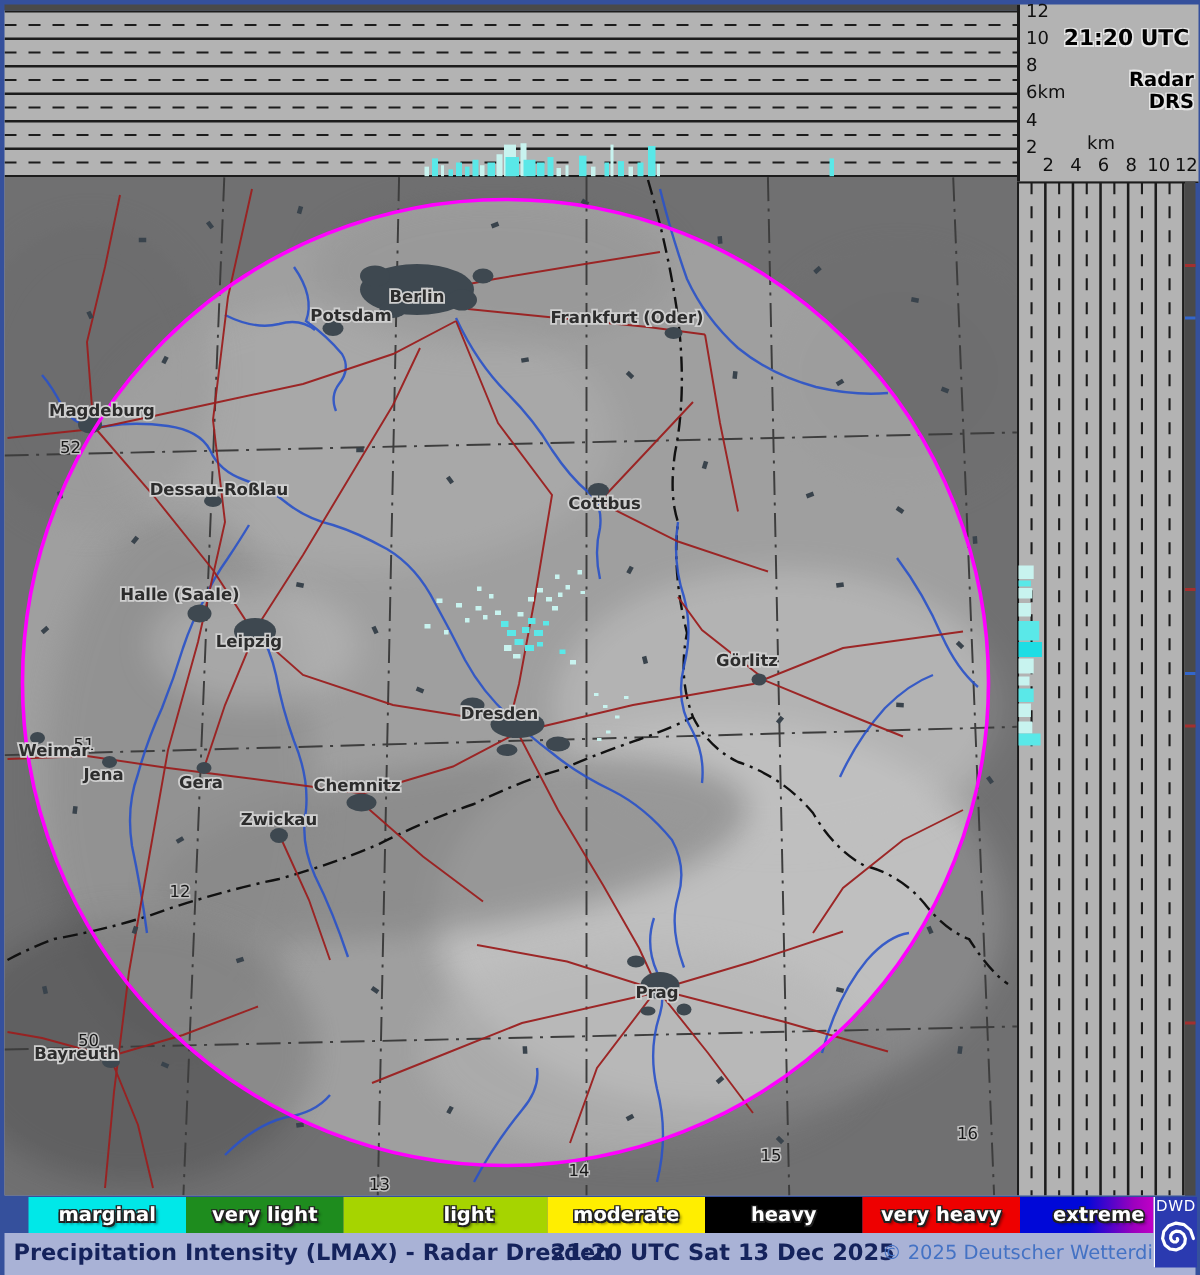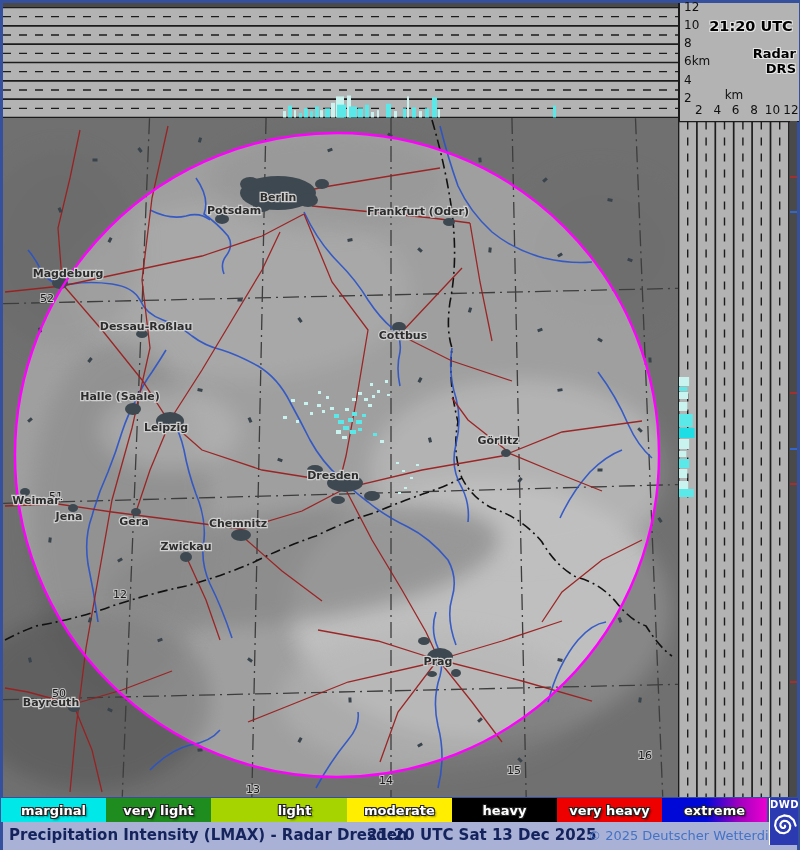--- a/index.html
+++ b/index.html
@@ -20,31 +20,31 @@
         text-shadow:-1px -1px 0 #e6e6e6,1px -1px 0 #e6e6e6,-1px 1px 0 #e6e6e6,1px 1px 0 #e6e6e6;}
   #radar-name{position:absolute;top:43px;left:28px;width:88px;text-align:right;font-weight:bold;
         font-size:13px;line-height:15px;color:#000;
         text-shadow:-1px -1px 0 #e6e6e6,1px -1px 0 #e6e6e6,-1px 1px 0 #e6e6e6,1px 1px 0 #e6e6e6;}
   #kmunit{position:absolute;top:85px;left:34px;width:40px;text-align:center;font-size:12px;color:#101010;}
   #map-wrap{left:3px;top:118px;width:675px;height:679px;background:#9a9a9a;}
   .citylabel{font-family:"DejaVu Sans",sans-serif;font-size:11px;font-weight:bold;
              fill:#2d2d2d;stroke:#cfcfcf;stroke-width:2.4px;paint-order:stroke;text-anchor:middle;}
   .gridlabel{font-family:"DejaVu Sans",sans-serif;font-size:11px;
              fill:#181818;stroke:#c0c0c0;stroke-width:2px;paint-order:stroke;text-anchor:middle;}
-  #legend{left:1px;top:798px;width:766px;height:24px;display:flex;}
+  #legend{left:19px;top:798px;width:766px;height:24px;display:flex;}
   .seg{flex:1;display:flex;align-items:center;justify-content:center;}
   .seg span{font-size:13px;font-weight:bold;color:#fff;
         text-shadow:-1px -1px 0 #222,1px -1px 0 #222,-1px 1px 0 #222,1px 1px 0 #222,2px 2px 2px rgba(0,0,0,0.45);}
   #footer{left:3px;top:822px;width:794px;height:29px;background:#a9b2d6;}
   #footer-product{position:absolute;left:6px;top:4px;font-size:15px;font-weight:bold;color:#15235c;}
   #footer-datetime{position:absolute;left:364px;top:4px;font-size:15px;font-weight:bold;color:#15235c;}
   #footer-copyright{position:absolute;left:585px;top:6px;font-size:13px;color:#4472c4;}
   #dwd{left:769px;top:798px;width:28px;height:47px;background:#2b3ab0;border-left:1px solid #ffffff;
        z-index:5;text-align:center;}
-  #dwd .t{font-size:10px;font-weight:bold;color:#fff;line-height:13px;letter-spacing:0.5px;}
+  #dwd .t{font-size:10px;font-weight:normal;color:#fff;line-height:13px;letter-spacing:0.5px;}
 </style>
 </head>
 <body>
 
 <div id="page">
 
   <div id="sliver-top" class="abs"></div>
 
   <div id="top-panel" class="abs">
     <svg id="tp-svg" width="675" height="111" viewBox="0 0 675 111">

